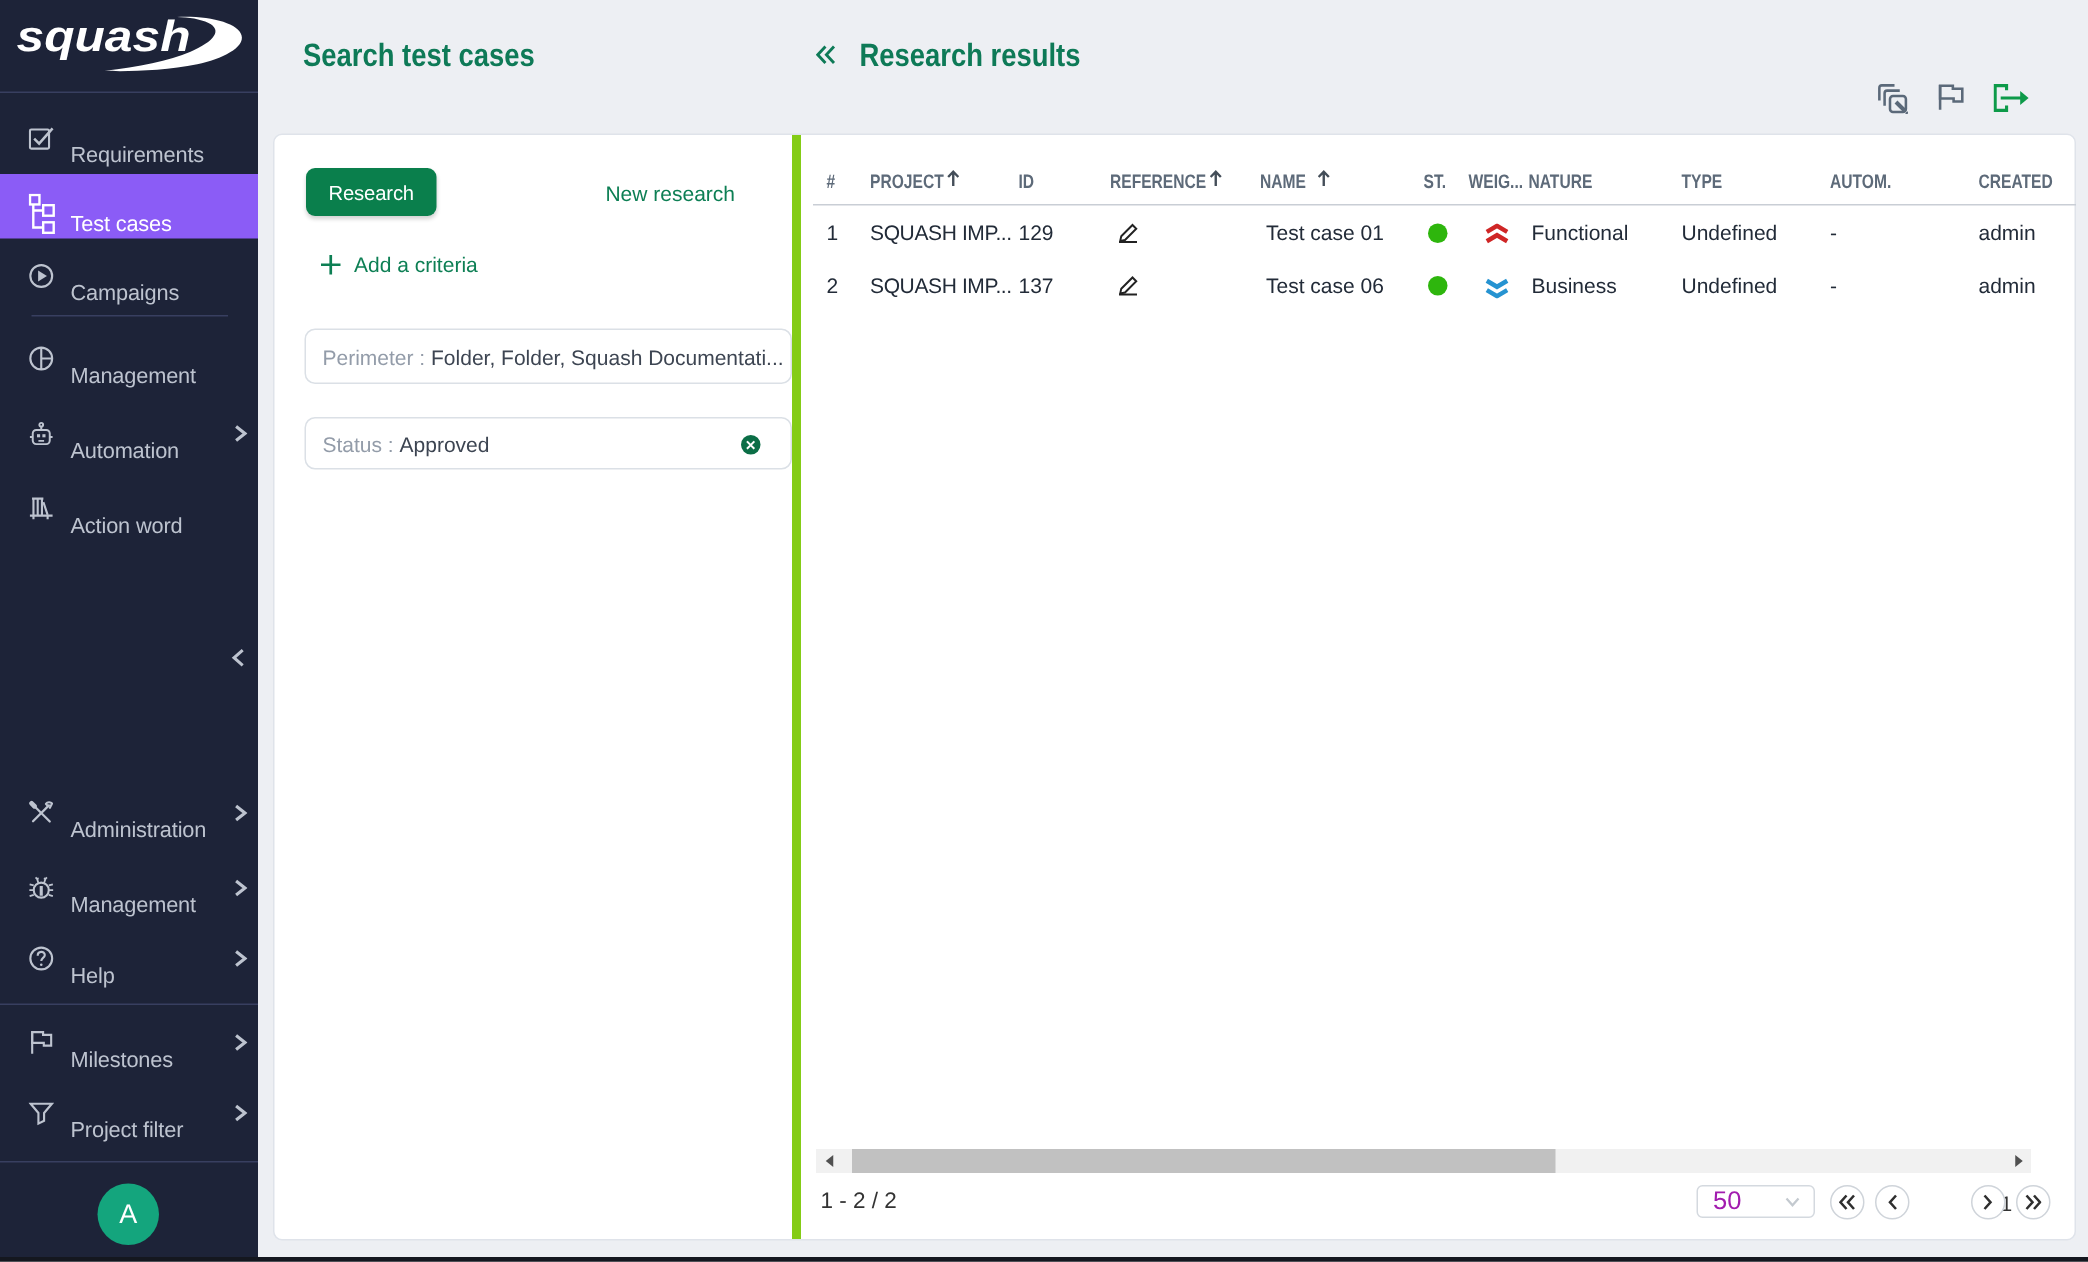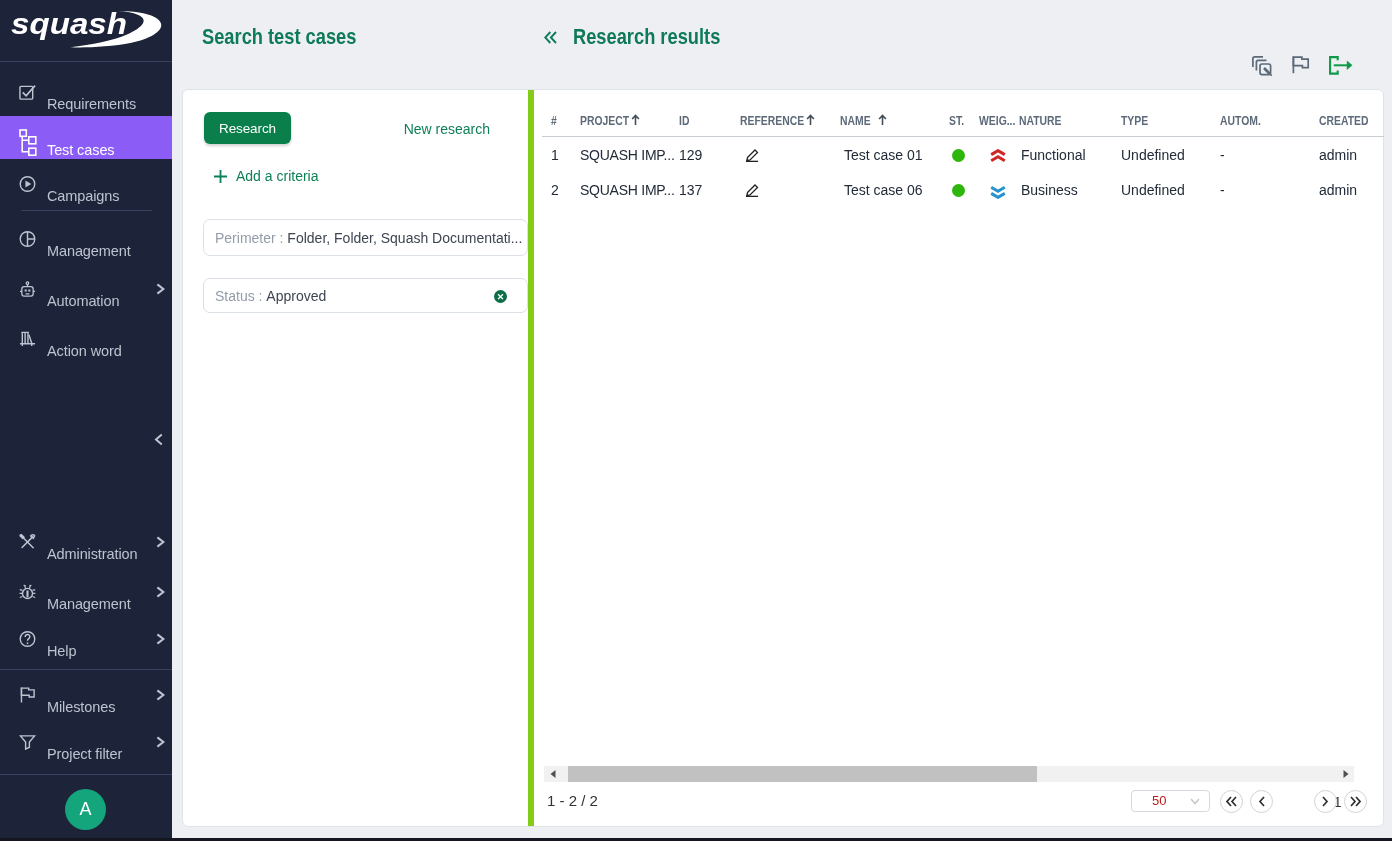--- a/index.html
+++ b/index.html
@@ -30,21 +30,21 @@
 .xbtn { position:absolute; right:20px; top:11px; width:13px; height:13px; border-radius:50%; background:#0b6e46; color:#fff; display:flex; align-items:center; justify-content:center; font-size:9px; font-weight:bold; }
 
 .results { position:absolute; left:352px; top:0; width:849px; height:736px; }
 .th { position:absolute; top:24px; height:14px; line-height:14px; font-size:13px; font-weight:bold; color:#5d6a79; white-space:nowrap; transform:scaleX(0.8); transform-origin:0 50%; }
 .hdr-line { position:absolute; left:7px; right:0px; top:46px; border-top:1px solid #c9ced5; }
 .arrw { position:absolute; top:22px; height:12px; }
 .td { position:absolute; font-size:14px; height:17px; line-height:17px; color:#222b38; white-space:nowrap; }
 .dot { position:absolute; width:13px; height:13px; border-radius:50%; background:#2eb60d; }
 
 .counts { position:absolute; left:12px; top:702px; font-size:15px; color:#333; }
-.psel { position:absolute; left:596px; top:700px; width:79px; height:22px; border:1px solid #d4d9df; border-radius:4px; font-size:13px; color:#b91c1c; line-height:20px; padding-left:20px; }
+.psel { position:absolute; left:596px; top:700px; width:79px; height:22px; border:1px solid #d4d9df; border-radius:4px; font-size:17px; color:#a21caf; line-height:20px; padding-left:10px; }
 .pcirc { position:absolute; top:700px; width:23px; height:23px; border:1px solid #cfd4da; border-radius:50%; background:#fff; display:flex; align-items:center; justify-content:center; }
 .pgtext { position:absolute; top:704px; font-size:14px; color:#333; }
 
 .hscroll { position:absolute; left:9px; top:676px; width:810px; height:16px; background:#f1f1f1; }
 .hthumb { position:absolute; left:24px; top:0px; width:469px; height:16px; background:#c1c1c1; }
 .harrow { position:absolute; top:0; width:17px; height:16px; background:#f1f1f1; display:flex; align-items:center; justify-content:center; }
 </style>
 </head>
 <body>
 <div class="app">

